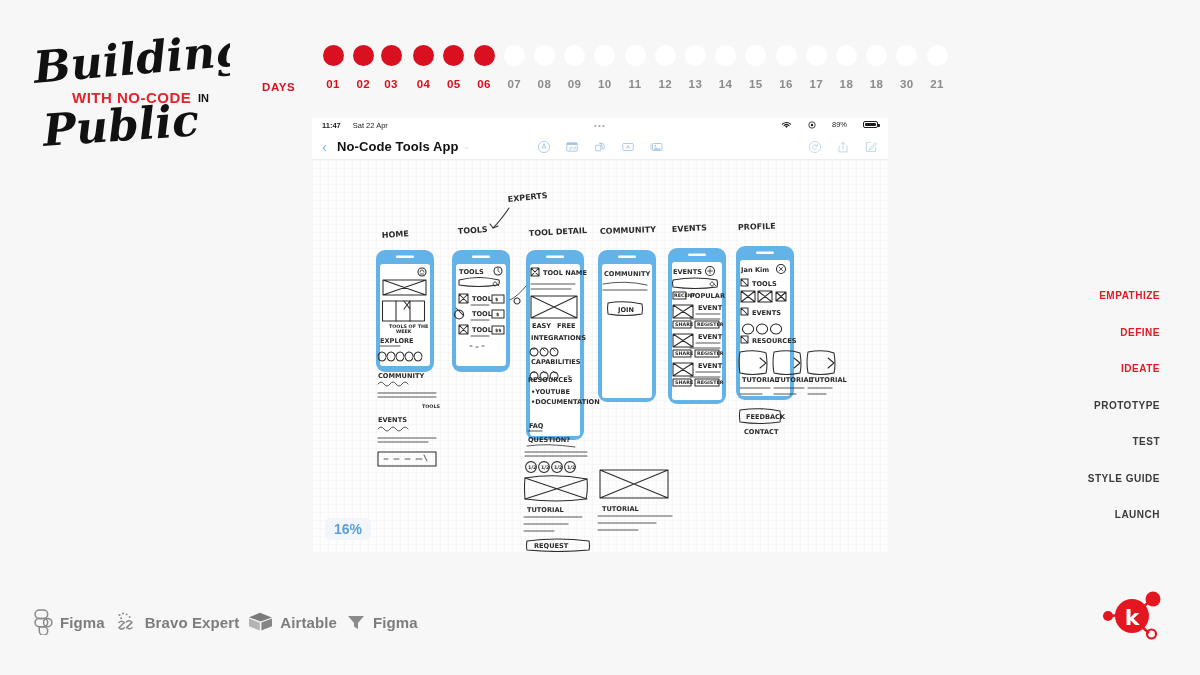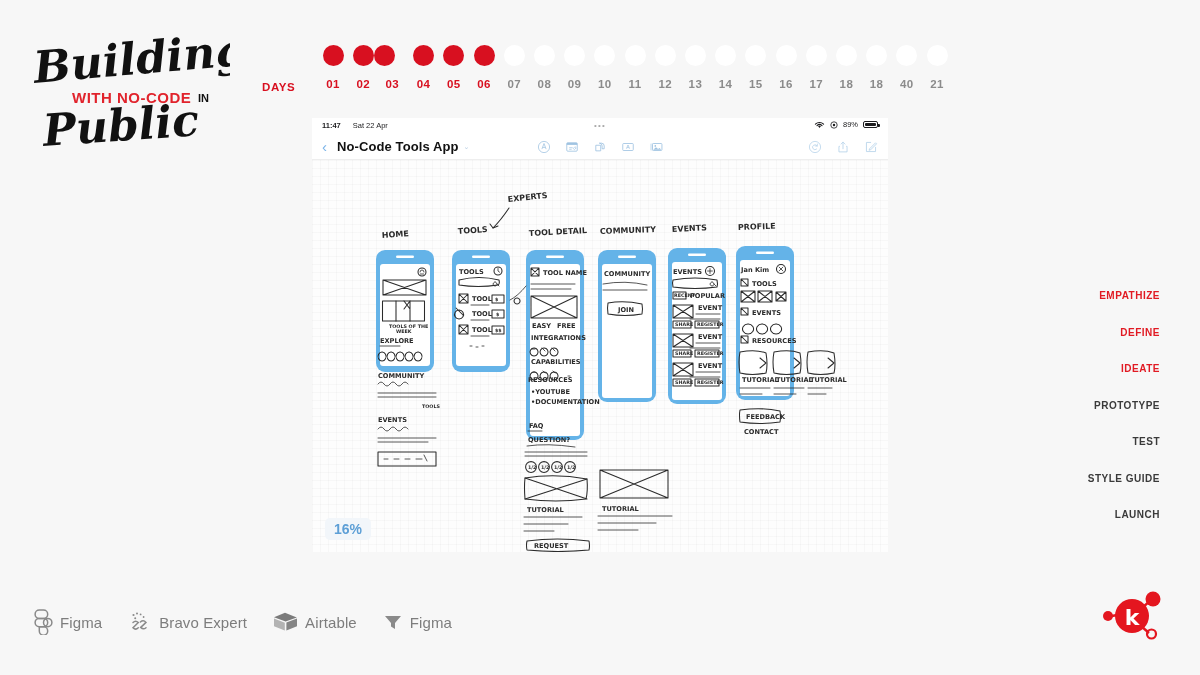--- a/index.html
+++ b/index.html
@@ -43,21 +43,21 @@
     overflow: hidden;
   }
   .status-bar {
     position: relative; height: 16px; padding: 3px 10px 0 10px;
     font-size: 7.5px; color: #1c1c1e;
   }
   .sb-left { position: absolute; left: 10px; top: 3px; display: flex; gap: 12px; align-items: baseline; }
   .sb-time { font-weight: bold; }
   .sb-date { font-weight: normal; }
   .sb-dots { position: absolute; left: 50%; top: 3px; transform: translateX(-50%); letter-spacing: 1.2px; color: #aaa; font-size: 8px; }
-  .sb-right { position: absolute; right: 10px; top: 2px; display: flex; gap: 5px; align-items: center; }
+  .sb-right { position: absolute; right: 10px; top: 2px; display: flex; gap: 16px; align-items: center; }
   .sb-pct { font-size: 7.5px; }
   .batt { width: 15px; height: 7.5px; border: 1px solid #1c1c1e; border-radius: 2px; position: relative; }
   .batt::after { content:""; position:absolute; right:-2.5px; top:2px; width:1.5px; height:3.5px; background:#1c1c1e; border-radius:0 1px 1px 0; }
   .batt i { position:absolute; left:1px; top:1px; bottom:1px; width:11px; background:#1c1c1e; border-radius:1px; display:block; }
 
   .tool-bar {
     position: relative; height: 26px; border-bottom: 1px solid #eeeeee;
     display: flex; align-items: center; padding: 0 10px;
   }
   .tb-back { color: #7ab3e8; font-size: 15px; line-height: 1; margin-right: 10px; cursor: default; }
@@ -84,21 +84,21 @@
 
   
   .process { position: absolute; right: 40px; top: 290px; width: 140px; text-align: right; }
   .process .step {
     font-size: 10px; font-weight: bold; letter-spacing: 0.5px;
     color: #3a3a3a; margin-bottom: 25.5px;
   }
   .process .step.active { color: #e11a23; }
 
   
-  .tools { position: absolute; left: 34px; bottom: 40px; display: flex; align-items: center; gap: 26px; }
+  .tools { position: absolute; left: 34px; bottom: 40px; display: flex; align-items: center; gap: 9px; font-weight: bold; }
   .tool { display: flex; align-items: center; gap: 7px; }
   .tool .lbl { font-size: 15px; color: #7d7d7d; letter-spacing: 0.1px; }
   .tool svg { display: block; }
 
   
   .brand { position: absolute; right: 34px; bottom: 32px; width: 66px; height: 54px; }
 </style>
 </head>
 <body>
 
@@ -123,21 +123,21 @@
     <div class="days-label">DAYS</div>
     <div id="days-container">
         <div class="day done" style="left: 56px;">
           <div class="dot"></div>
           <div class="num">01</div>
         </div>
         <div class="day done" style="left: 86.2px;">
           <div class="dot"></div>
           <div class="num">02</div>
         </div>
-        <div class="day done" style="left: 107px; text-align: right;">
+        <div class="day done" style="left: 114px;">
           <div class="dot"></div>
           <div class="num">03</div>
         </div>
         <div class="day done" style="left: 146.6px;">
           <div class="dot"></div>
           <div class="num">04</div>
         </div>
         <div class="day done" style="left: 176.8px;">
           <div class="dot"></div>
           <div class="num">05</div>
@@ -193,21 +193,21 @@
         <div class="day" style="left: 569.4px;">
           <div class="dot"></div>
           <div class="num">18</div>
         </div>
         <div class="day" style="left: 599.6px;">
           <div class="dot"></div>
           <div class="num">18</div>
         </div>
         <div class="day" style="left: 629.8px;">
           <div class="dot"></div>
-          <div class="num">40</div>
+          <div class="num">30</div>
         </div>
         <div class="day" style="left: 660px;">
           <div class="dot"></div>
           <div class="num">21</div>
         </div>
       </div>
   </div>
 
   <div class="ipad">
 

